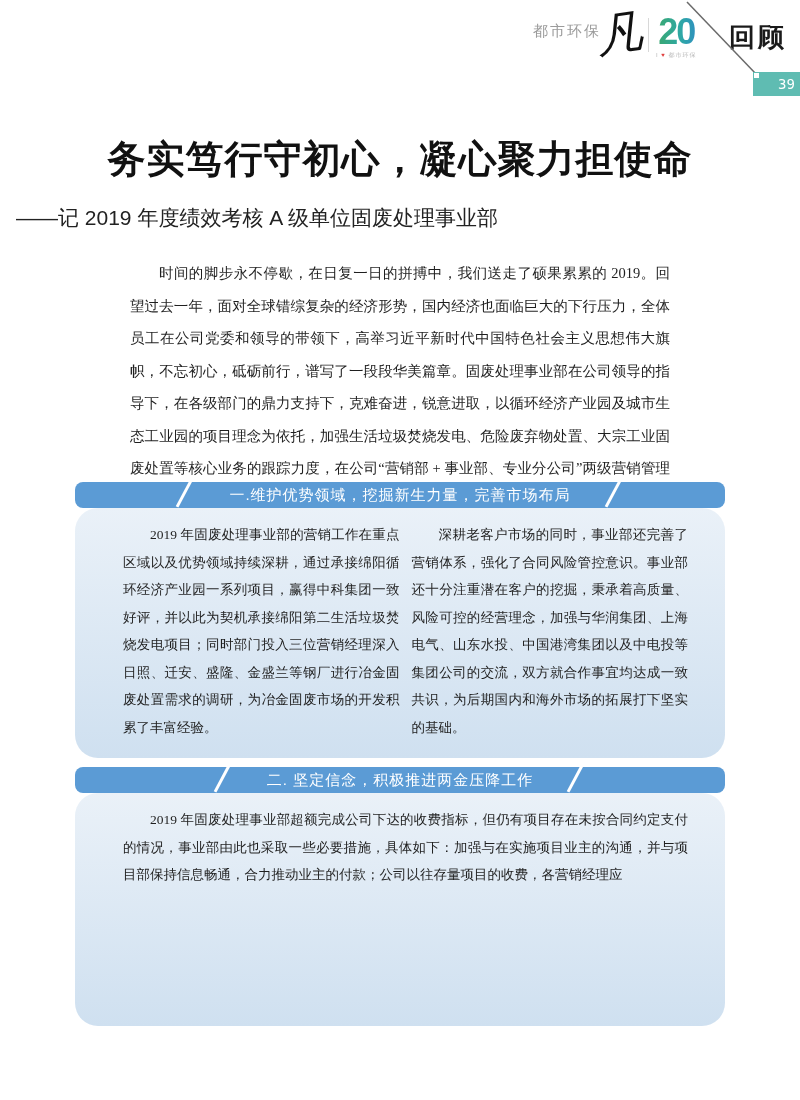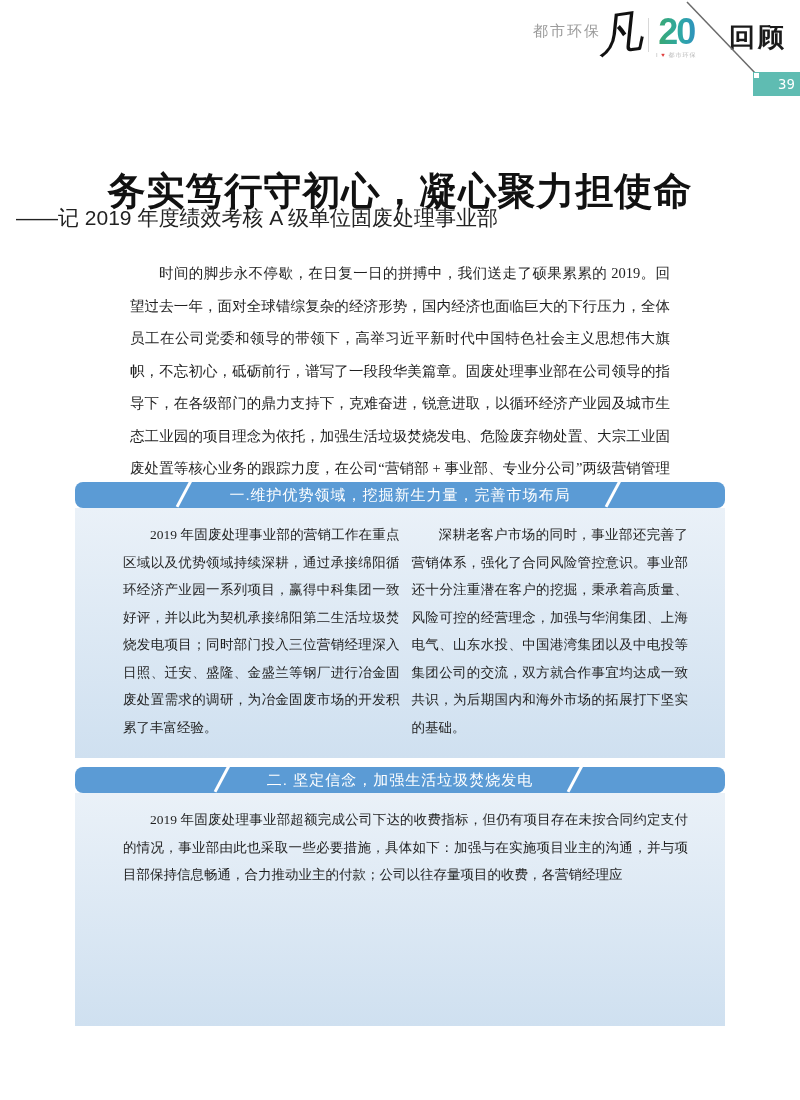--- a/index.html
+++ b/index.html
@@ -21,40 +21,40 @@
     -webkit-background-clip:text; background-clip:text; color:transparent; }
   .logo20 .tagline { font-size:6px; color:#b9b9b9; letter-spacing:1px; margin-top:1px; }
   .logo20 .heart { color:#e0403f; }
   .huigu { position:absolute; top:20px; left:729px; font-size:26px; font-weight:bold; letter-spacing:3px; color:#1a1a1a; }
   .diag { position:absolute; top:0; left:0; width:800px; height:110px; pointer-events:none; }
   .page-tab { position:absolute; top:72px; left:753px; width:67px; height:24px; background:#5fbcb2;
     color:#ffffff; font-size:14px; line-height:24px; text-align:center; font-family:"DejaVu Sans Mono", monospace; }
   .corner-sq { position:absolute; top:1px; left:1px; width:5px; height:5px; background:#ffffff; }
 
   
-  .title { position:absolute; top:166px; left:0; width:100%; text-align:center;
+  .title { position:absolute; top:134px; left:0; width:100%; text-align:center;
     font-size:38px; font-weight:900; color:#111; letter-spacing:1px; }
   .subtitle { position:absolute; top:204px; left:0; width:100%; text-align:left;
     font-size:21px; color:#222; font-weight:400;margin-left:16px; }
 
   .intro { position:absolute; top:257px; left:130px; width:540px;
     font-family:"Liberation Serif","DejaVu Serif", serif;
     font-size:14.5px; line-height:32.5px; color:#1f1f1f;
     text-align:justify; text-indent:2em; }
 
   
   .section { position:absolute; left:75px; width:650px; }
   .sec1 { top:482px; }
   .sec2 { top:767px; }
   .sec-bar { position:relative; height:26px; background:#5b9bd5; border-radius:8px;
     display:flex; align-items:center; justify-content:center; gap:42px; overflow:visible; }
   .sec-bar .sec-title { color:#ffffff; font-size:15px; letter-spacing:1px; }
   .slash { width:3px; height:36px; background:#ffffff; transform:rotate(28deg); margin-top:-8px; }
   .sec-panel { display:flex; gap:12px; padding:13px 37px 0 48px; margin-top:0;
-    background:linear-gradient(#eaf1f8,#cfe0f0); }
+    background:linear-gradient(#eaf1f8,#cfe0f0);border-radius:23px; }
   .panel1 { height:250px; }
   .panel2 { height:233px; }
   .col { flex:1; font-family:"Liberation Serif","DejaVu Serif", serif;
     font-size:13.5px; line-height:27.5px; color:#1f1f1f; text-align:justify; text-indent:2em; }
 </style>
 </head>
 <body>
 
 <div class="page">
 
@@ -86,21 +86,21 @@
     </div>
     <div class="sec-panel panel1">
       <p class="col">2019 年固废处理事业部的营销工作在重点区域以及优势领域持续深耕，通过承接绵阳循环经济产业园一系列项目，赢得中科集团一致好评，并以此为契机承接绵阳第二生活垃圾焚烧发电项目；同时部门投入三位营销经理深入日照、迁安、盛隆、金盛兰等钢厂进行冶金固废处置需求的调研，为冶金固废市场的开发积累了丰富经验。</p>
       <p class="col">深耕老客户市场的同时，事业部还完善了营销体系，强化了合同风险管控意识。事业部还十分注重潜在客户的挖掘，秉承着高质量、风险可控的经营理念，加强与华润集团、上海电气、山东水投、中国港湾集团以及中电投等集团公司的交流，双方就合作事宜均达成一致共识，为后期国内和海外市场的拓展打下坚实的基础。</p>
     </div>
   </section>
 
   <section class="section sec2">
     <div class="sec-bar">
       <span class="slash"></span>
-      <span class="sec-title">二.  坚定信念，加强生活垃圾焚烧发电</span>
+      <span class="sec-title">二.  坚定信念，积极推进两金压降工作</span>
       <span class="slash"></span>
     </div>
     <div class="sec-panel panel2">
       <p class="col">2019 年固废处理事业部超额完成公司下达的收费指标，但仍有项目存在未按合同约定支付的情况，事业部由此也采取一些必要措施，具体如下：加强与在实施项目业主的沟通，并与项目部保持信息畅通，合力推动业主的付款；公司以往存量项目的收费，各营销经理应</p>
     </div>
   </section>
 
 </div>
 
 </body></html>

